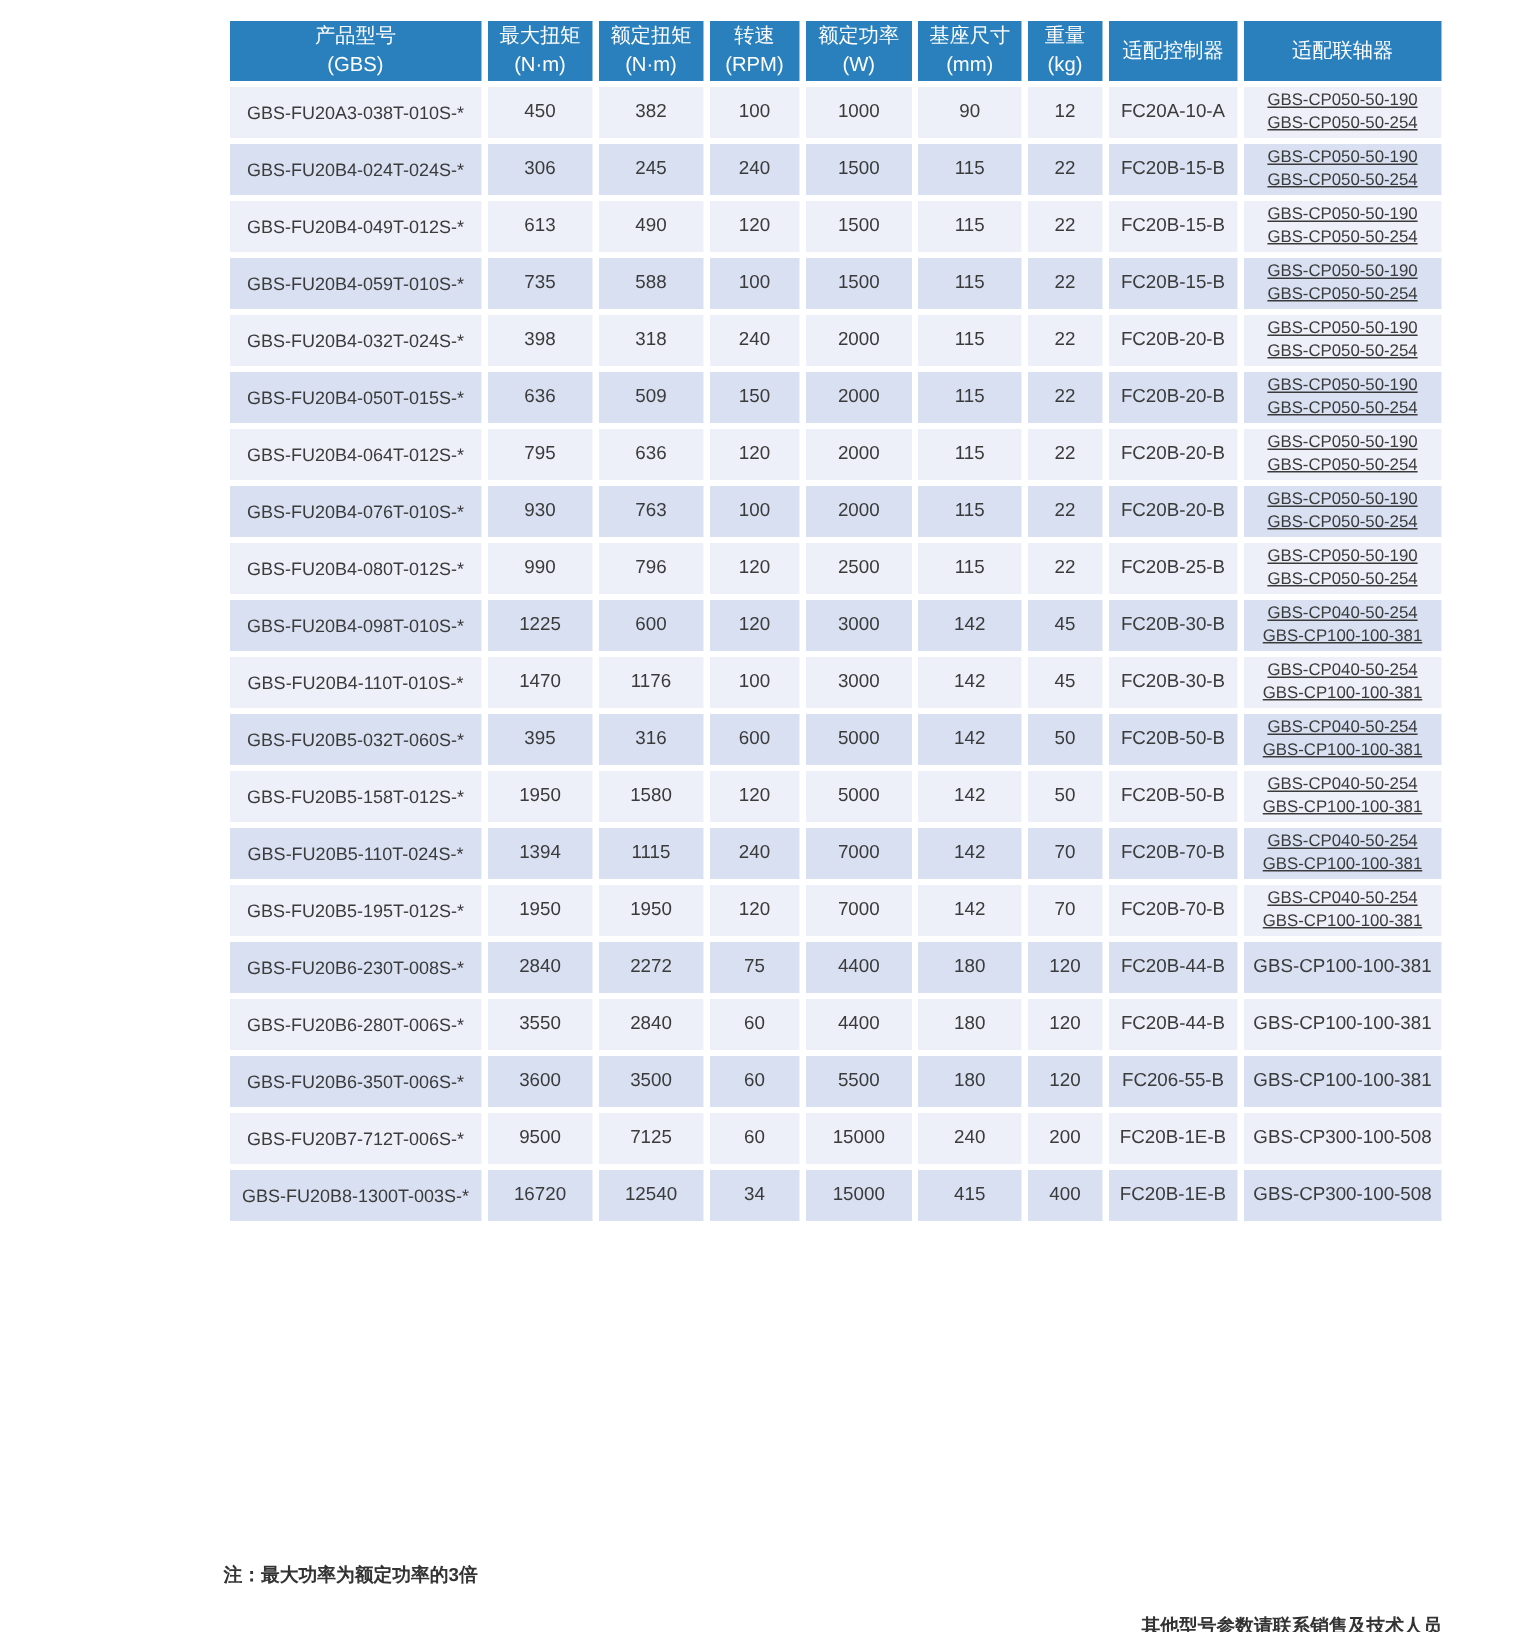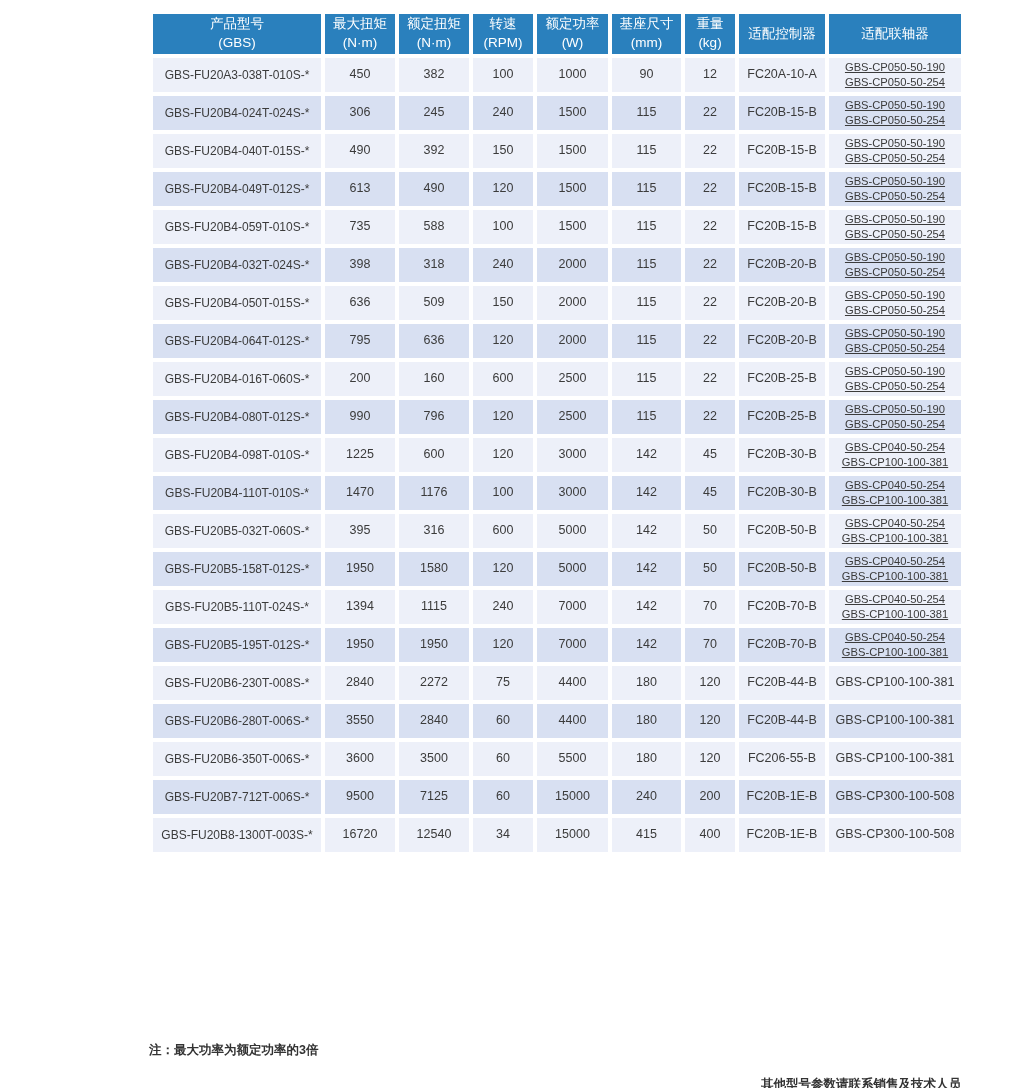--- a/index.html
+++ b/index.html
@@ -141,34 +141,20 @@
           <td>1500</td>
           <td>115</td>
           <td>22</td>
           <td>FC20B-15-B</td>
           <td class="multiline">
             <div>GBS-CP050-50-190</div>
             <div>GBS-CP050-50-254</div>
           </td>
         </tr>
         <tr>
-          <td>GBS-FU20B4-040T-015S-*</td>
-          <td>490</td>
-          <td>392</td>
-          <td>150</td>
-          <td>1500</td>
-          <td>115</td>
-          <td>22</td>
-          <td>FC20B-15-B</td>
-          <td class="multiline">
-            <div>GBS-CP050-50-190</div>
-            <div>GBS-CP050-50-254</div>
-          </td>
-        </tr>
-        <tr>
           <td>GBS-FU20B4-049T-012S-*</td>
           <td>613</td>
           <td>490</td>
           <td>120</td>
           <td>1500</td>
           <td>115</td>
           <td>22</td>
           <td>FC20B-15-B</td>
           <td class="multiline">
             <div>GBS-CP050-50-190</div>
@@ -225,28 +211,28 @@
           <td>2000</td>
           <td>115</td>
           <td>22</td>
           <td>FC20B-20-B</td>
           <td class="multiline">
             <div>GBS-CP050-50-190</div>
             <div>GBS-CP050-50-254</div>
           </td>
         </tr>
         <tr>
-          <td>GBS-FU20B4-016T-060S-*</td>
-          <td>200</td>
-          <td>160</td>
-          <td>600</td>
-          <td>2500</td>
-          <td>115</td>
-          <td>22</td>
-          <td>FC20B-25-B</td>
+          <td>GBS-FU20B4-076T-010S-*</td>
+          <td>930</td>
+          <td>763</td>
+          <td>100</td>
+          <td>2000</td>
+          <td>115</td>
+          <td>22</td>
+          <td>FC20B-20-B</td>
           <td class="multiline">
             <div>GBS-CP050-50-190</div>
             <div>GBS-CP050-50-254</div>
           </td>
         </tr>
         <tr>
           <td>GBS-FU20B4-080T-012S-*</td>
           <td>990</td>
           <td>796</td>
           <td>120</td>

